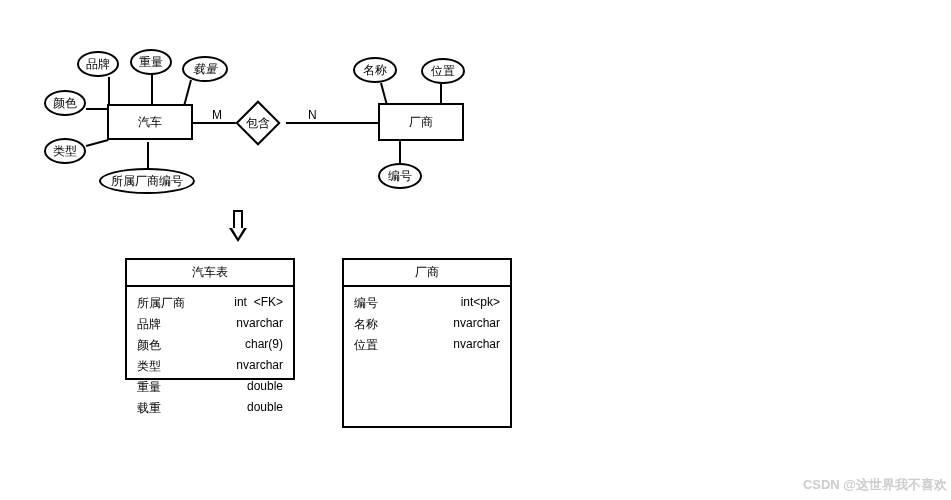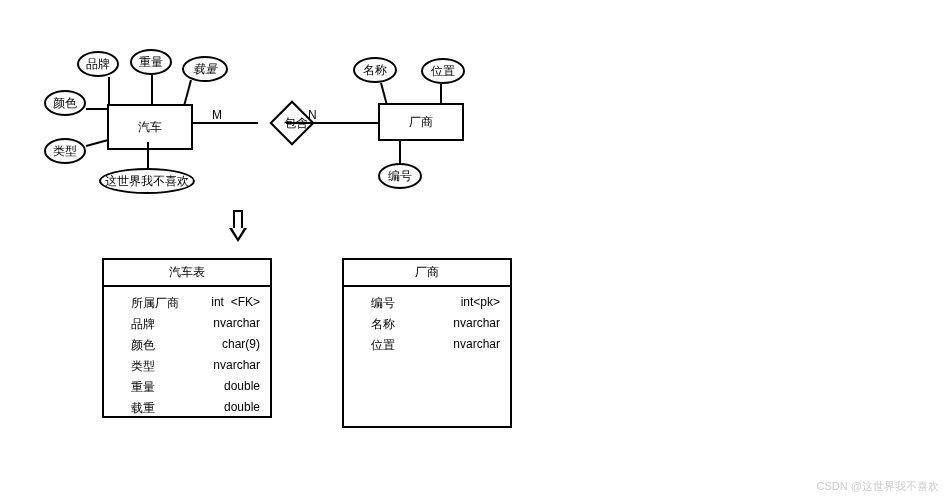--- a/index.html
+++ b/index.html
@@ -11,32 +11,32 @@
     .diamond::before { content: ""; position: absolute; width: 28px; height: 28px; border: 2px solid #000; transform: rotate(45deg); background: #fff; }
     .diamond span { position: relative; z-index: 1; }
     .line { position: absolute; background: #000; }
     .lbl { position: absolute; font-size: 12px; }
     .arrow-down { position: absolute; width: 14px; height: 32px; }
     .arrow-down::before { content: ""; position: absolute; left: 4px; top: 0; width: 6px; height: 20px; border: 2px solid #000; border-bottom: none; }
     .arrow-down::after { content: ""; position: absolute; left: 0; top: 18px; width: 0; height: 0; border-left: 9px solid transparent; border-right: 9px solid transparent; border-top: 14px solid #000; }
     .arrow-down .inner { position: absolute; left: 3px; top: 18px; width: 0; height: 0; border-left: 6px solid transparent; border-right: 6px solid transparent; border-top: 10px solid #fff; z-index:1; }
     .table { position: absolute; border: 2px solid #000; background: #fff; }
     .table-header { border-bottom: 2px solid #000; text-align: center; padding: 4px 0; }
-    .table-body { padding: 6px 10px; margin-left: 17px; }
+    .table-body { padding: 6px 10px; }
     .row { display: flex; justify-content: space-between; padding: 2px 0; }
     .col-name { flex: 0 0 60px; }
     .col-type { flex: 1; text-align: right; padding-left: 20px; white-space: nowrap; }
-    .watermark { position: absolute; right: 12px; bottom: 6px; color: #ccc; font-size: 11px; }
+    .watermark { position: absolute; right: 4px; bottom: 6px; color: #ccc; font-size: 13px; font-weight: bold; }
   </style>
 </head>
 <body>
 
 <div class="canvas">
 
-  <div class="rect" style="left:107px; top:104px; width:86px; height:46px;font-family:Liberation Mono, monospace;">
+  <div class="rect" style="left:107px; top:104px; width:86px; height:36px;font-family:Liberation Mono, monospace;">
     <span>汽车</span>
   </div>
 
   <div class="ellipse" style="left:77px; top:51px; width:42px; height:26px;">
     <span>品牌</span>
   </div>
   <div class="line" style="left:108px; top:77px; width:2px; height:27px;"></div>
 
   <div class="ellipse" style="left:130px; top:49px; width:42px; height:26px;">
     <span>重量</span>
@@ -52,27 +52,27 @@
     <span>颜色</span>
   </div>
   <div class="line" style="left:86px; top:108px; width:21px; height:2px;"></div>
 
   <div class="ellipse" style="left:44px; top:138px; width:42px; height:26px;">
     <span>类型</span>
   </div>
   <div class="line" style="left:86px; top:145px; width:23px; height:2px; transform-origin:left; transform: rotate(-15deg);"></div>
 
   <div class="ellipse" style="left:99px; top:168px; width:96px; height:26px;">
-    <span>这世界我不喜欢</span>
+    <span>所属厂商编号</span>
   </div>
   <div class="line" style="left:147px; top:142px; width:2px; height:26px;"></div>
 
   <div class="line" style="left:193px; top:122px; width:65px; height:2px;"></div>
   <div class="lbl" style="left:212px; top:108px;">M</div>
-  <div class="diamond" style="left:268px; top:103px;justify-content:flex-end;">
+  <div class="diamond" style="left:238px; top:103px;">
     <span>包含</span>
   </div>
   <div class="line" style="left:286px; top:122px; width:92px; height:2px;"></div>
   <div class="lbl" style="left:308px; top:108px;">N</div>
 
   <div class="rect" style="left:378px; top:103px; width:86px; height:38px;">
     <span>厂商</span>
   </div>
 
   <div class="ellipse" style="left:353px; top:57px; width:44px; height:26px;">
@@ -87,21 +87,21 @@
 
   <div class="ellipse" style="left:378px; top:163px; width:44px; height:26px;">
     <span>编号</span>
   </div>
   <div class="line" style="left:399px; top:141px; width:2px; height:22px;"></div>
 
   <div class="arrow-down" style="left:229px; top:210px;">
       <div class="inner"></div>
     </div>
 
-  <div class="table" style="left:102px; top:258px; width:170px; height:160px;">
+  <div class="table" style="left:125px; top:258px; width:170px; height:122px;">
     <div class="table-header">汽车表</div>
     <div class="table-body">
       <div class="row">
         <span class="col-name">所属厂商</span>
         <span class="col-type"><span>int</span>&nbsp;&nbsp;<span>&lt;FK&gt;</span></span>
       </div>
       <div class="row">
         <span class="col-name">品牌</span>
         <span class="col-type">nvarchar</span>
       </div>

